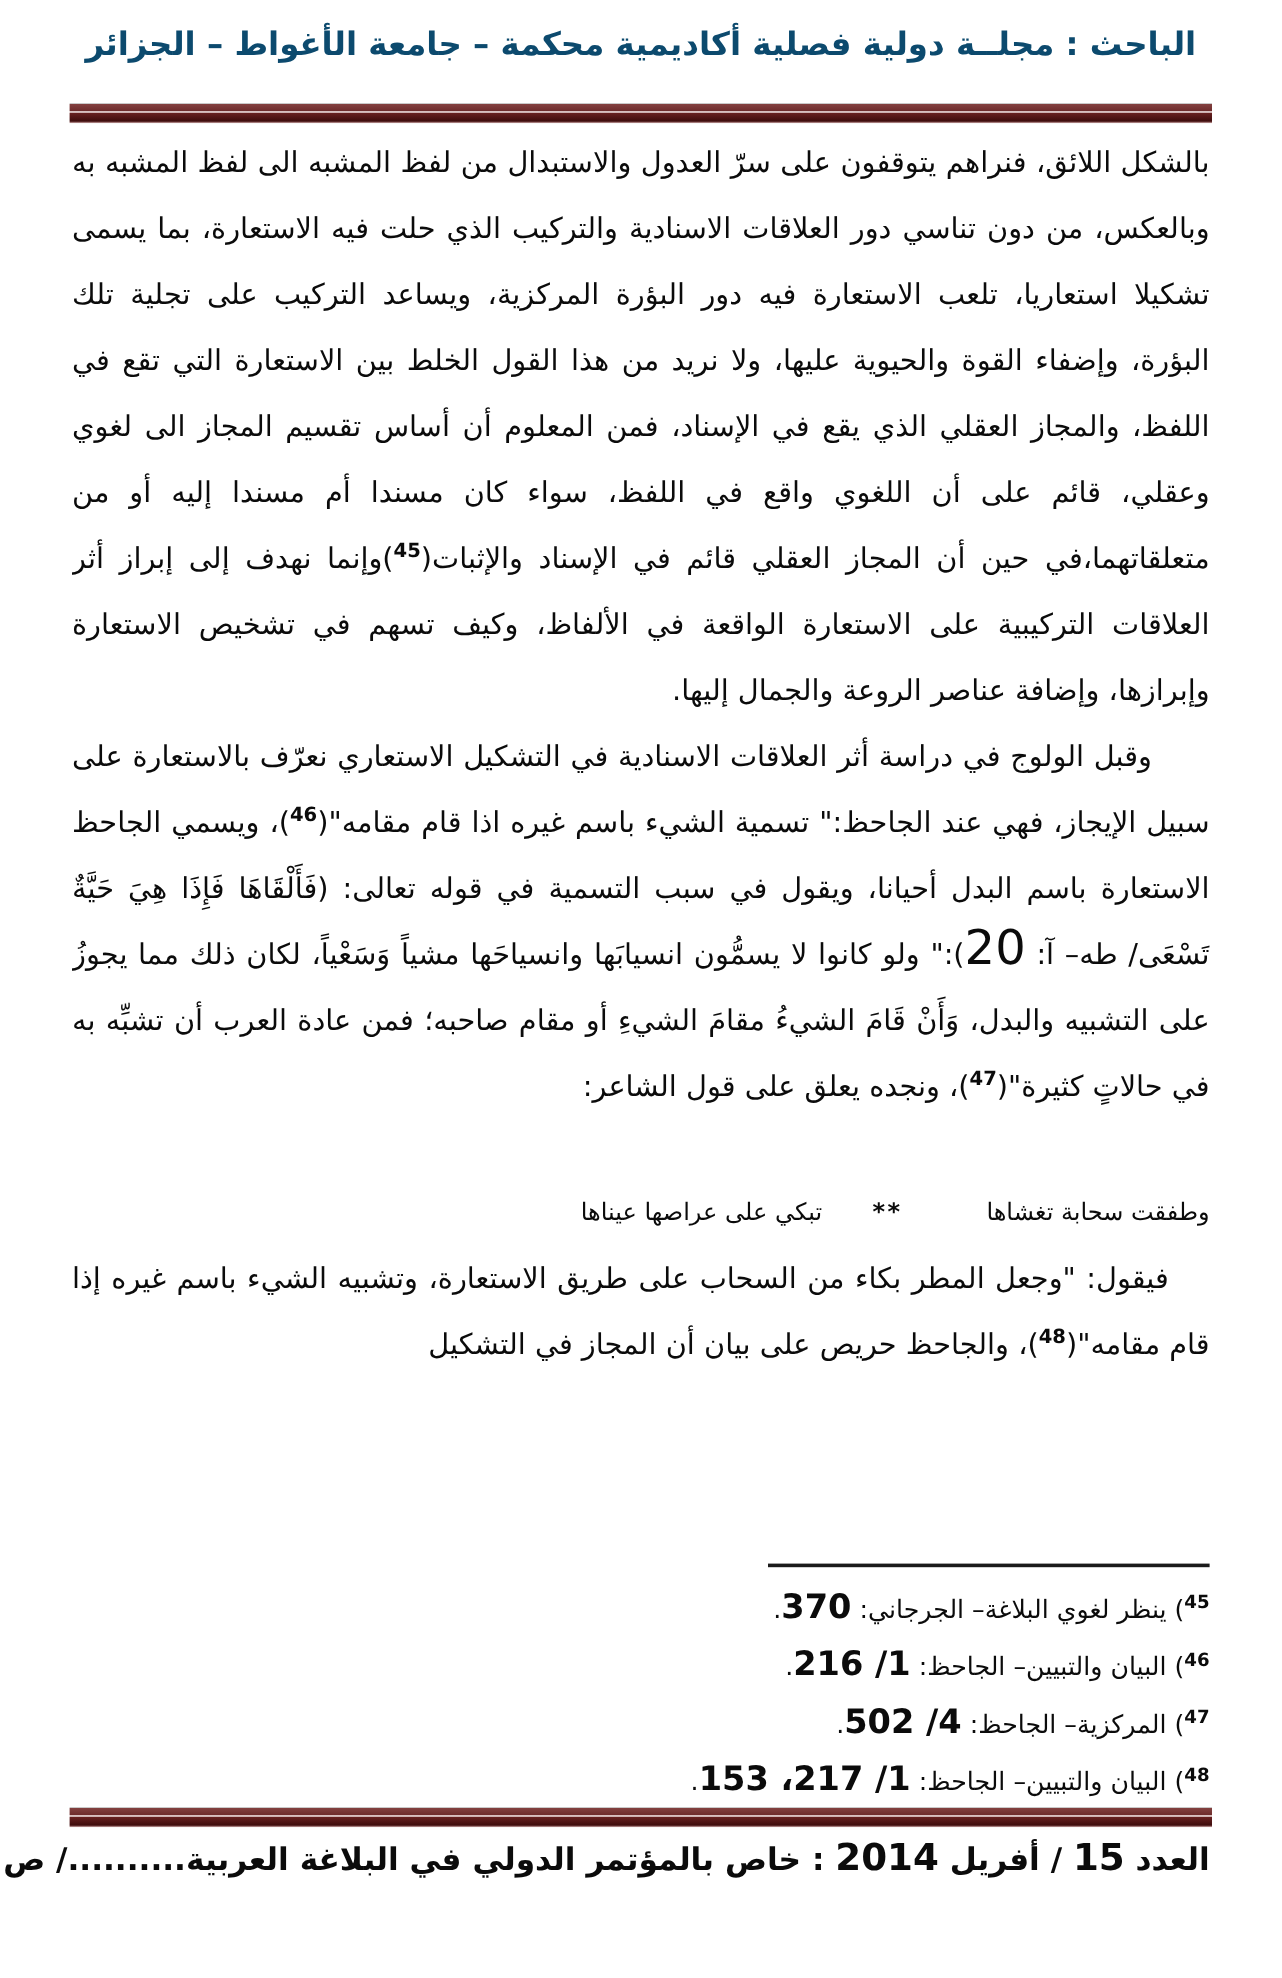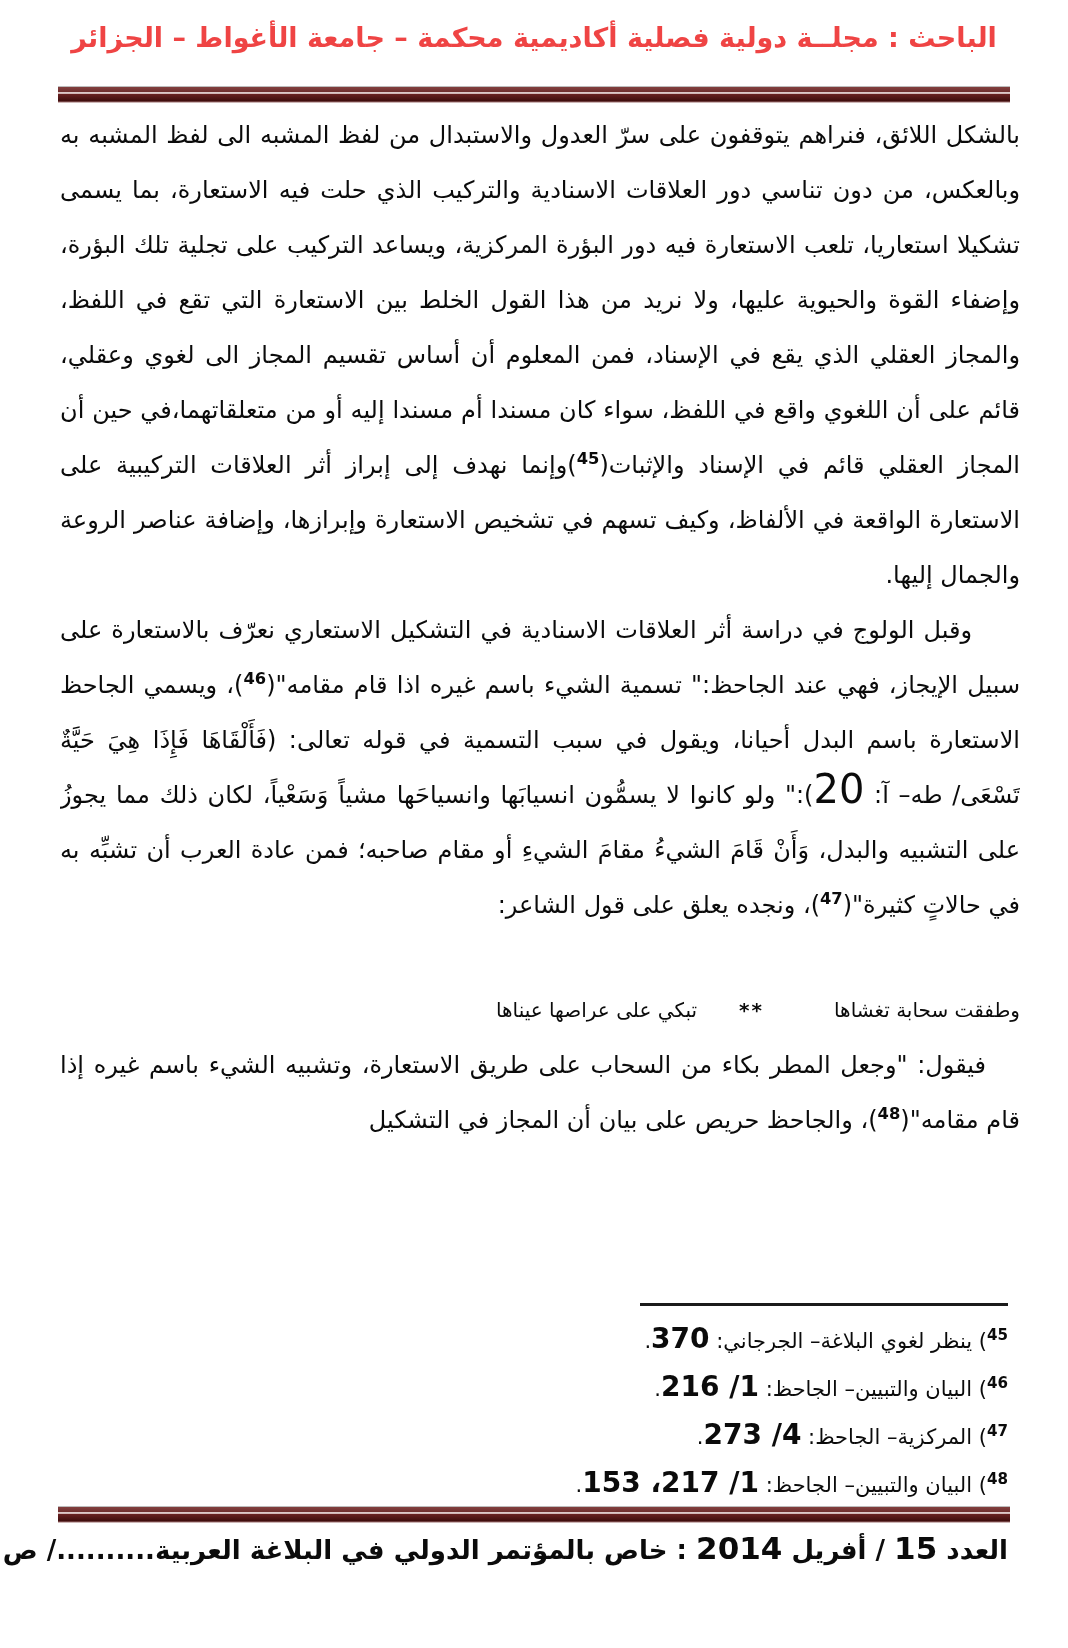--- a/index.html
+++ b/index.html
@@ -15,39 +15,39 @@
   }
 
   
   .header-title {
     position: absolute;
     top: 22px; right: 60px; left: 60px;
     text-align: center;
     font-weight: bold;
     font-size: 27px;
     letter-spacing: 0.5px;
-    color: #ef4444;
+    color: #0c4a6e;
   }
   .maroon-rule {
     position: absolute;
     right: 58px; left: 58px;
     height: 17px;
     background: linear-gradient(to bottom,
       #bdbdbd 0%, #bdbdbd 6%,
       #82403f 6%, #6f2d2d 36%,
       #ddc9c9 38%, #c9a9a9 48%,
       #662020 50%, #3f0d0d 88%,
       #996a6a 94%, #ffffff 100%);
   }
   .header-rule { top: 86px; }
 
   
   .article-body {
     position: absolute;
-    top: 108px; right: 48px; left: 60px;
+    top: 108px; right: 60px; left: 60px;
     height: 1190px;
     overflow: hidden;
     font-size: 24px;
     line-height: 55px;
     text-align: justify;
   }
   .article-body p { margin: 0; }
   .para-2 { margin-top: 45px; text-indent: 48px; }
   .para-3 { margin-top: 28px; text-indent: 34px; }
   sup.fn-ref {
@@ -127,20 +127,20 @@
 
     <p class="para-3"><span>فيقول: "وجعل المطر بكاء من السحاب على طريق الاستعارة، وتشبيه الشيء باسم غيره إذا قام مقامه"(</span><sup class="fn-ref">48</sup><span>)، والجاحظ حريص على بيان أن المجاز في التشكيل</span></p>
 
   </div>
 
   <div class="footnote-rule"></div>
 
   <div class="footnote-list">
     <div class="footnote-item"><span class="footnote-number">45</span><span>) ينظر لغوي البلاغة– الجرجاني: </span><span class="footnote-pages">370</span><span>.</span></div>
     <div class="footnote-item"><span class="footnote-number">46</span><span>) البيان والتبيين– الجاحظ: </span><span class="footnote-pages">1/ 216</span><span>.</span></div>
-    <div class="footnote-item"><span class="footnote-number">47</span><span>) المركزية– الجاحظ: </span><span class="footnote-pages">4/ 273</span><span>.</span></div>
+    <div class="footnote-item"><span class="footnote-number">47</span><span>) المركزية– الجاحظ: </span><span class="footnote-pages">4/ 502</span><span>.</span></div>
     <div class="footnote-item"><span class="footnote-number">48</span><span>) البيان والتبيين– الجاحظ: </span><span class="footnote-pages">1/ 217، 153</span><span>.</span></div>
   </div>
 
   <div class="maroon-rule footer-rule"></div>
   <div class="page-footer"><span>العدد </span><span class="footer-num">15</span><span> / أفريل </span><span class="footer-num">2014</span><span> : خاص بالمؤتمر الدولي في البلاغة العربية</span><span>........../ ص </span></div>
 
 </div>
 
 </body></html>

